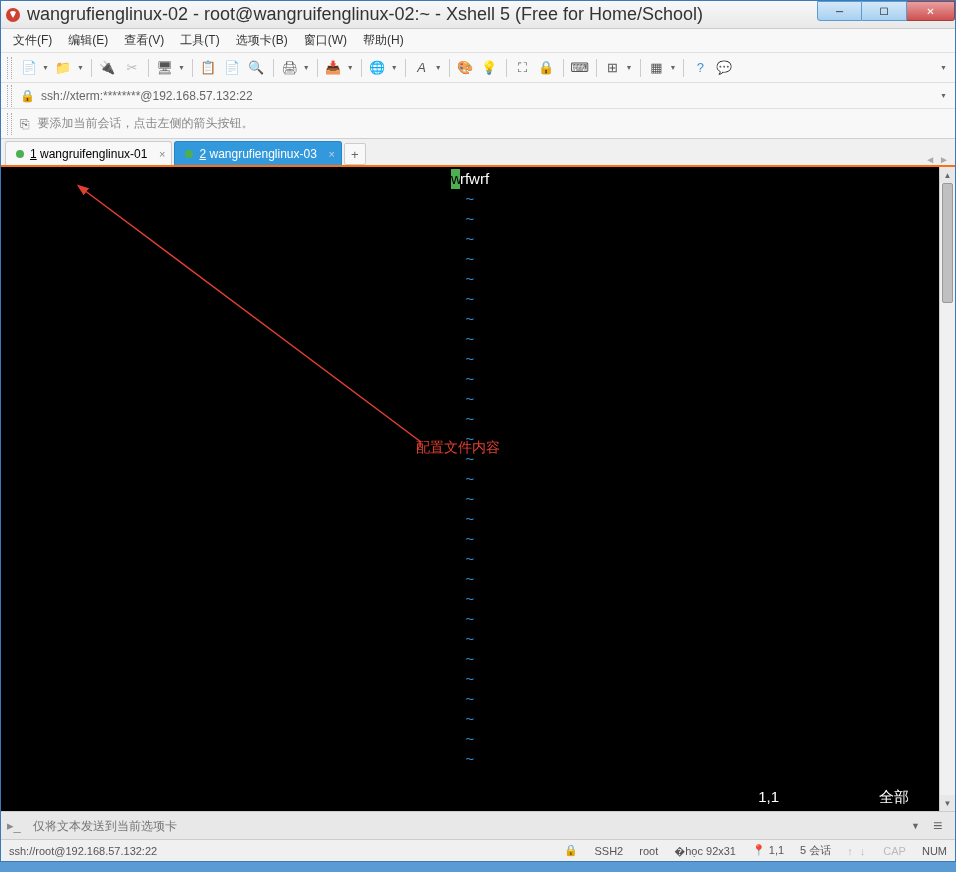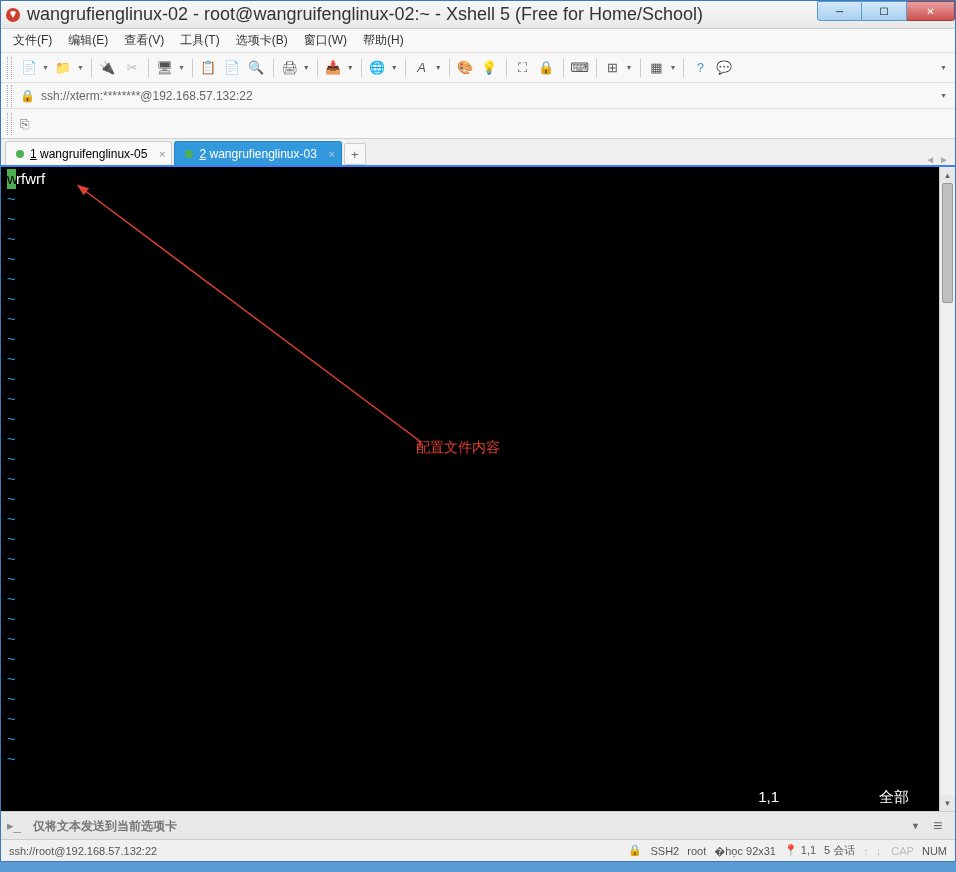--- a/index.html
+++ b/index.html
@@ -33,42 +33,42 @@
 
 .tabbar { height: 26px; background: #f0f0f0; display: flex; align-items: flex-end; padding: 0 4px; position: relative; }
 .tab { height: 24px; padding: 0 24px 0 10px; display: flex; align-items: center; font-size: 12px; border: 1px solid #ccc; border-bottom: none; background: #f8f8f8; margin-right: 2px; position: relative; border-radius: 3px 3px 0 0; cursor: pointer; }
 .tab.active { background: #3399dd; color: white; border-color: #2288cc; }
 .tab .dot { width: 8px; height: 8px; border-radius: 50%; background: #4caf50; margin-right: 6px; }
 .tab .close { position: absolute; right: 6px; font-size: 11px; color: #888; }
 .tab.active .close { color: #cce; }
 .tab-add { width: 22px; height: 22px; border: 1px solid #ccc; background: #f8f8f8; display: flex; align-items: center; justify-content: center; font-size: 13px; color: #666; cursor: pointer; border-radius: 2px; }
 .tab-nav { position: absolute; right: 6px; display: flex; gap: 4px; font-size: 10px; color: #aaa; }
 
-.terminal-wrap { flex: 1; display: flex; background: #000; position: relative; border-top: 2px solid #3b82f6; overflow: hidden; }
+.terminal-wrap { flex: 1; display: flex; background: #000; position: relative; border-top: 2px solid #f97316; overflow: hidden; text-align: center; }
 .terminal { flex: 1; font-family: "Consolas", "Courier New", monospace; font-size: 15px; color: #fff; padding: 2px 6px; line-height: 20px; position: relative; }
 .term-line { white-space: pre; }
 .cursor-cell { background: #4caf50; color: #000; display: inline-block; width: 9px; }
 .tilde { color: #3399dd; }
 .term-status { position: absolute; bottom: 4px; right: 30px; color: #fff; font-family: monospace; font-size: 15px; display: flex; gap: 100px; }
 .scrollbar { width: 16px; background: #f0f0f0; border-left: 1px solid #ccc; position: relative; }
 .scroll-thumb { position: absolute; left: 2px; right: 2px; top: 16px; height: 120px; background: #c0c0c0; border: 1px solid #999; border-radius: 2px; }
 .scroll-btn { position: absolute; left: 0; right: 0; height: 16px; display: flex; align-items: center; justify-content: center; font-size: 8px; color: #666; background: #e8e8e8; }
 .scroll-btn.up { top: 0; }
 .scroll-btn.down { bottom: 0; }
 
 .annotation { position: absolute; left: 415px; top: 270px; color: #e04030; font-size: 14px; pointer-events: none; }
 .arrow-svg { position: absolute; left: 75px; top: 15px; pointer-events: none; }
 
 .inputbar { height: 28px; background: #e8e8e8; display: flex; align-items: center; padding: 2px 6px; border-top: 1px solid #ccc; gap: 6px; }
 .inputbar-icon { width: 16px; height: 16px; color: #888; font-size: 13px; }
-.inputbar-field { flex: 1; height: 20px; border: none; background: transparent; font-size: 12px; color: #0369a1; padding: 0 4px; outline: none; font-weight: bold; }
+.inputbar-field { flex: 1; height: 20px; border: none; background: transparent; font-size: 12px; color: #0369a1; padding: 0 4px; outline: none; }
 .inputbar-drop { width: 16px; font-size: 9px; color: #666; cursor: pointer; }
 .inputbar-menu { width: 16px; color: #666; cursor: pointer; }
 
-.statusbar { height: 22px; background: #f0f0f0; border-top: 1px solid #ccc; display: flex; align-items: center; padding: 0 8px; font-size: 11px; color: #555; gap: 8px; }
+.statusbar { height: 22px; background: #f0f0f0; border-top: 1px solid #ccc; display: flex; align-items: center; padding: 0 8px; font-size: 11px; color: #555; gap: 16px; }
 .status-left { flex: 1; }
 .status-item { white-space: nowrap; }
 .arrows { color: #bbb; letter-spacing: 2px; }
 </style>
 </head>
 <body>
 
 <div class="window">
 
   <div class="titlebar">
@@ -149,26 +149,27 @@
     <div class="grip"></div>
     <span style="color:#888;margin-right:6px">🔒</span>
     <span>ssh://xterm:********@192.168.57.132:22</span>
     <span style="flex:1"></span>
     <span class="tb-drop">▼</span>
   </div>
 
   <div class="hintbar">
     <div class="grip"></div>
     <span style="margin-right:8px;color:#666">⎘</span>
+    <span>要添加当前会话，点击左侧的箭头按钮。</span>
   </div>
 
   <div class="tabbar">
     <div class="tab">
       <span class="dot"></span>
-      <u>1</u>&nbsp;<span>wangruifenglinux-05</span>
+      <u>1</u>&nbsp;<span>wangruifenglinux-01</span>
       <span class="close">×</span>
     </div>
     <div class="tab active">
       <span class="dot"></span>
       <u>2</u>&nbsp;<span>wangrufienglinux-03</span>
       <span class="close">×</span>
     </div>
     <div class="tab-add">+</div>
     <div class="tab-nav">
       <span>◄</span>

